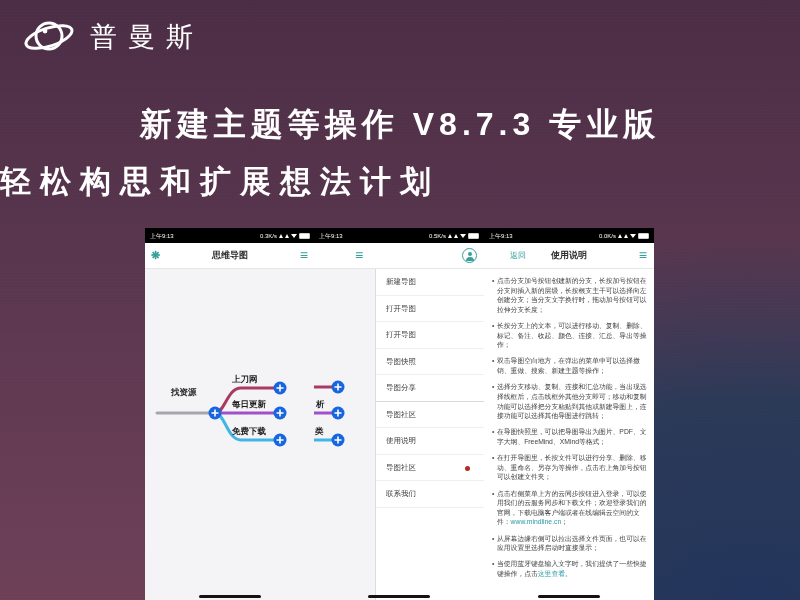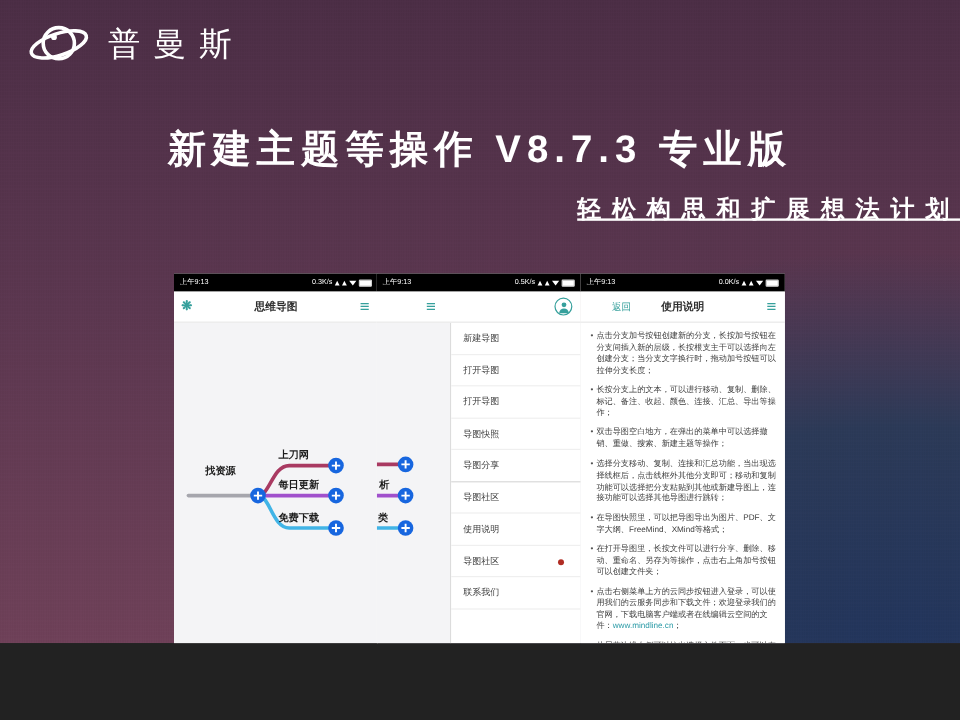--- a/index.html
+++ b/index.html
@@ -1,31 +1,31 @@
 <!DOCTYPE html>
 <html><head>
 <meta charset="utf-8">
 <style>
   html,body{margin:0;padding:0;background:#222;}
-  .page{position:relative;width:800px;height:536px;overflow:hidden;
+  .page{position:relative;width:800px;height:600px;overflow:hidden;
     font-family:"Liberation Sans",sans-serif;
     background:
       radial-gradient(95% 85% at 94% 102%, #22355d 0%, #2c3a58 42%, rgba(44,58,88,0) 74%),
       linear-gradient(180deg, #4c2e46 0%, #5c3750 48%, #6f4159 100%);}
   .grain{position:absolute;inset:0;pointer-events:none;opacity:.5;
     background:repeating-linear-gradient(0deg, rgba(255,255,255,.015) 0 1px, transparent 1px 3px),
                repeating-linear-gradient(90deg, rgba(0,0,0,.03) 0 1px, transparent 1px 2px);}
   
   .logo{position:absolute;left:22px;top:14px;display:flex;align-items:center;color:#fff;}
   .logo svg{display:block;}
   .logo-text{margin-left:14px;font-size:27px;letter-spacing:11px;font-weight:500;}
   .title1{position:absolute;top:103px;left:0;width:800px;text-align:center;color:#fff;
     font-size:32px;font-weight:600;letter-spacing:5px;}
-  .title2{position:absolute;top:161px;left:0;width:800px;text-align:right;color:#fff;
-    font-size:20px;font-weight:600;letter-spacing:9px;text-decoration:underline;}
+  .title2{position:absolute;top:161px;left:0;width:800px;text-align:left;color:#fff;
+    font-size:31px;font-weight:600;letter-spacing:9px;}
   
   .phone{position:absolute;top:228px;width:170px;height:372px;background:#fff;
     box-shadow:inset -1px 0 0 rgba(0,0,0,.12);}
   #phone1{left:145px}#phone2{left:314px}#phone3{left:484px;box-shadow:none;}
   .sbar{height:15px;background:#000;color:#fff;display:flex;justify-content:space-between;
     align-items:center;padding:0 5px;font-size:6px;line-height:1;}
   .sbar .right{display:flex;align-items:center;gap:2px;}
   .tri{width:0;height:0;border-left:2px solid transparent;border-right:2px solid transparent;
     border-bottom:4px solid #fff;display:inline-block;}
   .wifi{width:0;height:0;border-left:3px solid transparent;border-right:3px solid transparent;

